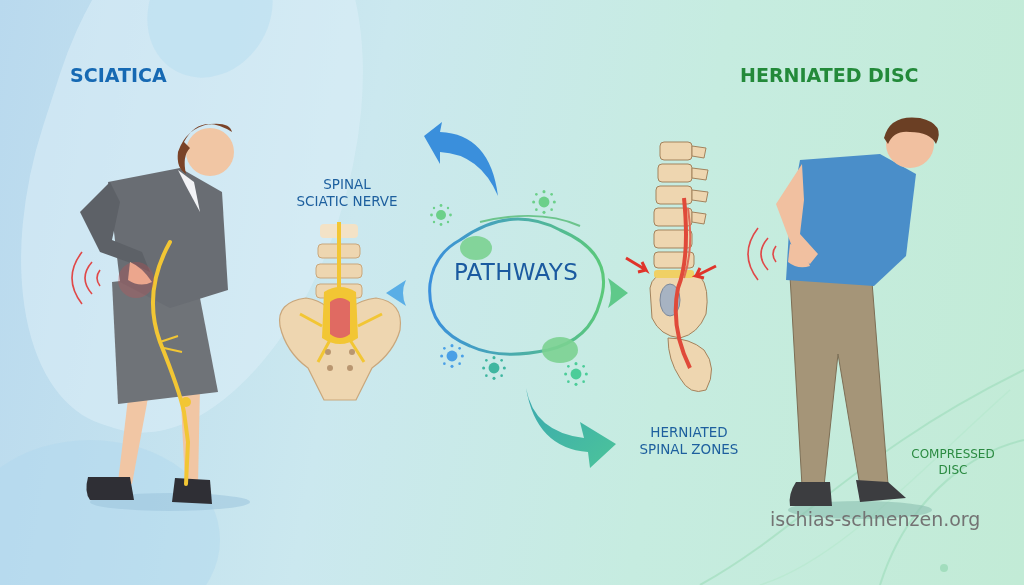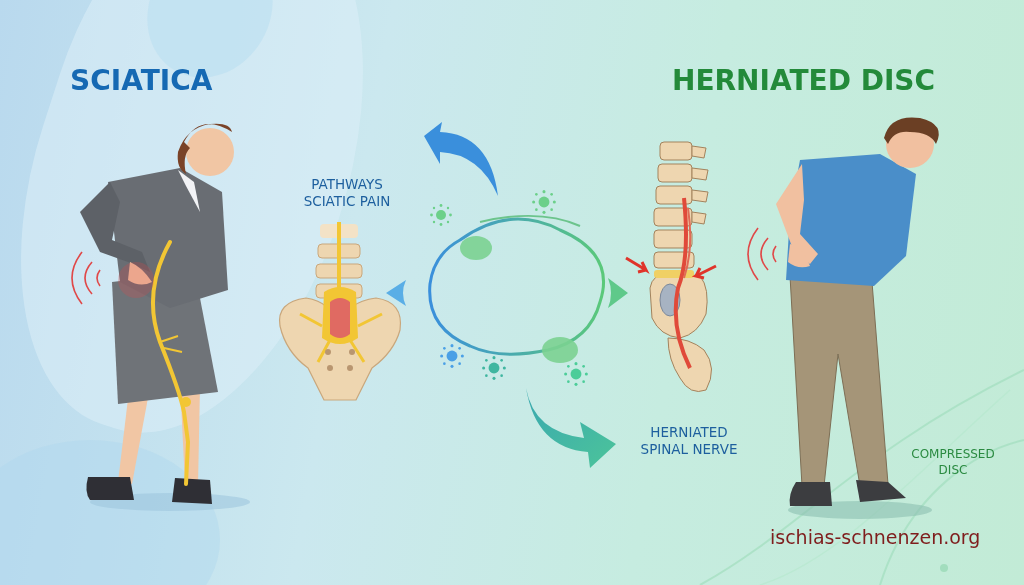--- a/index.html
+++ b/index.html
@@ -7,36 +7,36 @@
   body {
     position: relative;
     font-family: "DejaVu Sans", "Liberation Sans", sans-serif;
     background: linear-gradient(100deg, #b9d9ee 0%, #cbe8ef 35%, #c6ece0 65%, #c2ebd6 100%);
   }
   .bg-blob { position: absolute; border-radius: 50%; }
   .blob-1 { left: 40px; top: -120px; width: 310px; height: 560px; background: rgba(220,238,248,0.55); transform: rotate(18deg); border-radius: 45% 55% 50% 50%; }
   .blob-2 { left: 150px; top: -60px; width: 120px; height: 140px; background: rgba(184,222,240,0.55); transform: rotate(30deg); }
   .blob-3 { left: -40px; top: 440px; width: 260px; height: 200px; background: rgba(176,214,238,0.45); }
   .title {
-    position: absolute; font-weight: bold; font-size: 28px; letter-spacing: 0px; text-align: center;
+    position: absolute; font-weight: bold; font-size: 19px; letter-spacing: 0px; text-align: center;
   }
   .title-left { left: 70px; top: 64px; color: #1669b3; }
-  .title-right { left: 672px; top: 64px; color: #238a3a; }
+  .title-right { left: 740px; top: 64px; color: #238a3a; }
   .label {
     position: absolute; text-align: center; font-size: 13.5px; line-height: 17px; color: #1d5f9e;
   }
   .lbl-pinched { left: 282px; top: 176px; width: 130px; }
   .lbl-compressed { left: 624px; top: 424px; width: 130px; }
   .lbl-discomfort { left: 906px; top: 446px; width: 94px; color: #2a8a41; font-size: 12px; line-height: 16px; }
   .center-text {
     position: absolute; left: 436px; top: 258px; width: 160px; text-align: center;
     font-size: 23px; line-height: 29px; color: #1b5aa0; font-weight: normal; letter-spacing: 0.3px;
   }
   .site {
-    position: absolute; left: 770px; top: 526px; font-size: 19px; color: #7f1d1d;
+    position: absolute; left: 770px; top: 508px; font-size: 19px; color: #737373;
   }
   svg { position: absolute; overflow: visible; }
 </style>
 </head>
 <body>
 
 <div class="bg-blob blob-1"></div>
 <div class="bg-blob blob-2"></div>
 <div class="bg-blob blob-3"></div>
 
@@ -78,22 +78,22 @@
   <circle cx="76" cy="168" r="18" fill="#e04848" opacity="0.25"></circle>
 </svg>
 
 <svg style="left:68px;top:248px;" width="40" height="60" viewBox="0 0 40 60">
   <path d="M14 4 Q-6 30 14 56" stroke="#e04848" stroke-width="1.6" fill="none"></path>
   <path d="M24 14 Q10 30 24 46" stroke="#e04848" stroke-width="1.6" fill="none"></path>
   <path d="M32 22 Q26 30 32 38" stroke="#e04848" stroke-width="1.6" fill="none"></path>
 </svg>
 
 <div class="label lbl-pinched">
-  <div>PATHWAYS</div>
-  <div>SCIATIC PAIN</div>
+  <div>SPINAL</div>
+  <div>SCIATIC NERVE</div>
 </div>
 
 <svg style="left:276px;top:222px;" width="130" height="186" viewBox="0 0 130 186">
   <rect x="44" y="2" width="38" height="14" rx="4" fill="#f3e2c6"></rect>
   <rect x="42" y="22" width="42" height="14" rx="4" fill="#eed6b0" stroke="#c9a77c" stroke-width="1"></rect>
   <rect x="40" y="42" width="46" height="14" rx="4" fill="#eed6b0" stroke="#c9a77c" stroke-width="1"></rect>
   <rect x="40" y="62" width="46" height="14" rx="4" fill="#eed6b0" stroke="#c9a77c" stroke-width="1"></rect>
   <path d="M4 104 Q0 80 30 76 Q56 80 62 104 Q70 80 100 76 Q128 80 124 108 Q118 130 96 146 L80 178 L48 178 L32 146 Q10 130 4 104 Z" fill="#eed6b0" stroke="#c9a77c" stroke-width="1.2"></path>
   <path d="M48 70 Q64 60 80 70 L82 116 Q64 128 46 116 Z" fill="#f2c634"></path>
   <path d="M54 80 Q64 72 74 80 L74 112 Q64 120 54 112 Z" fill="#e06a62"></path>
@@ -119,20 +119,21 @@
       <stop offset="0" stop-color="#3a8fdc"></stop>
       <stop offset="1" stop-color="#5bc97a"></stop>
     </linearGradient>
   </defs>
   <path d="M40 30 Q90 -6 140 20 Q196 44 180 92 Q170 130 128 140 Q80 150 50 136 Q6 118 10 74 Q14 44 40 30 Z" fill="none" stroke="url(#loopg)" stroke-width="3"></path>
   <path d="M60 12 Q120 -2 160 16" fill="none" stroke="#6cc48c" stroke-width="2"></path>
   <ellipse cx="56" cy="38" rx="16" ry="12" fill="#7bd291" opacity="0.9"></ellipse>
   <ellipse cx="140" cy="140" rx="18" ry="13" fill="#7bd291" opacity="0.9"></ellipse>
 </svg>
 <div class="center-text">
+  <div>PATHWAYS</div>
 </div>
 
 <svg style="left:430px;top:204px;" width="22" height="22" viewBox="0 0 22 22">
   <circle cx="11" cy="11" r="5" fill="#6cd08a"></circle>
   <g fill="#6cd08a">
       <circle cx="11" cy="1.5" r="1.4"></circle>
       <circle cx="11" cy="20.5" r="1.4"></circle>
       <circle cx="1.5" cy="11" r="1.4"></circle>
       <circle cx="20.5" cy="11" r="1.4"></circle>
       <circle cx="4" cy="4" r="1.2"></circle>
@@ -227,21 +228,21 @@
   <ellipse cx="30" cy="162" rx="10" ry="16" fill="#a7b3c2" stroke="#7c8899" stroke-width="1"></ellipse>
   <path d="M44 60 Q50 120 38 150 Q30 190 50 230" stroke="#e04a3a" stroke-width="4" fill="none"></path>
   <path d="M48 70 Q54 110 44 140" stroke="#e06a56" stroke-width="2" fill="none"></path>
 
   <path d="M-14 120 L6 132 L2 124 M6 132 L-2 134" stroke="#e0342a" stroke-width="3" fill="none"></path>
   <path d="M76 128 L56 138 L64 140 M56 138 L60 130" stroke="#e0342a" stroke-width="3" fill="none"></path>
 </svg>
 
 <div class="label lbl-compressed">
   <div>HERNIATED</div>
-  <div>SPINAL NERVE</div>
+  <div>SPINAL ZONES</div>
 </div>
 
 <svg style="left:760px;top:114px;" width="200" height="410" viewBox="0 0 200 410">
   <ellipse cx="100" cy="396" rx="72" ry="9" fill="#8cbfb0" opacity="0.6"></ellipse>
 
   <path d="M30 162 L112 168 L128 370 L100 372 L78 240 L64 372 L42 372 Z" fill="#a59578" stroke="#7d6e55" stroke-width="1"></path>
 
   <path d="M36 368 L70 368 L72 392 L30 392 Q28 380 36 368 Z" fill="#3c3d40"></path>
   <path d="M96 366 L128 368 L146 384 L100 388 Z" fill="#3c3d40"></path>
 

